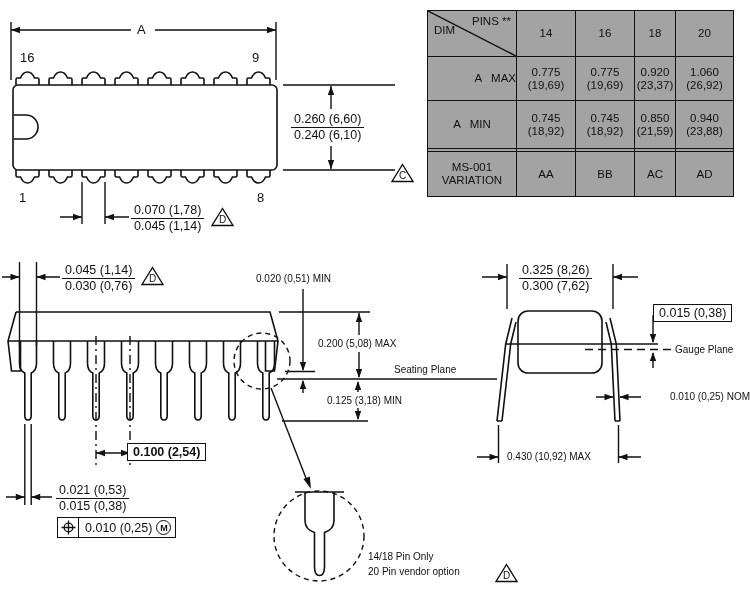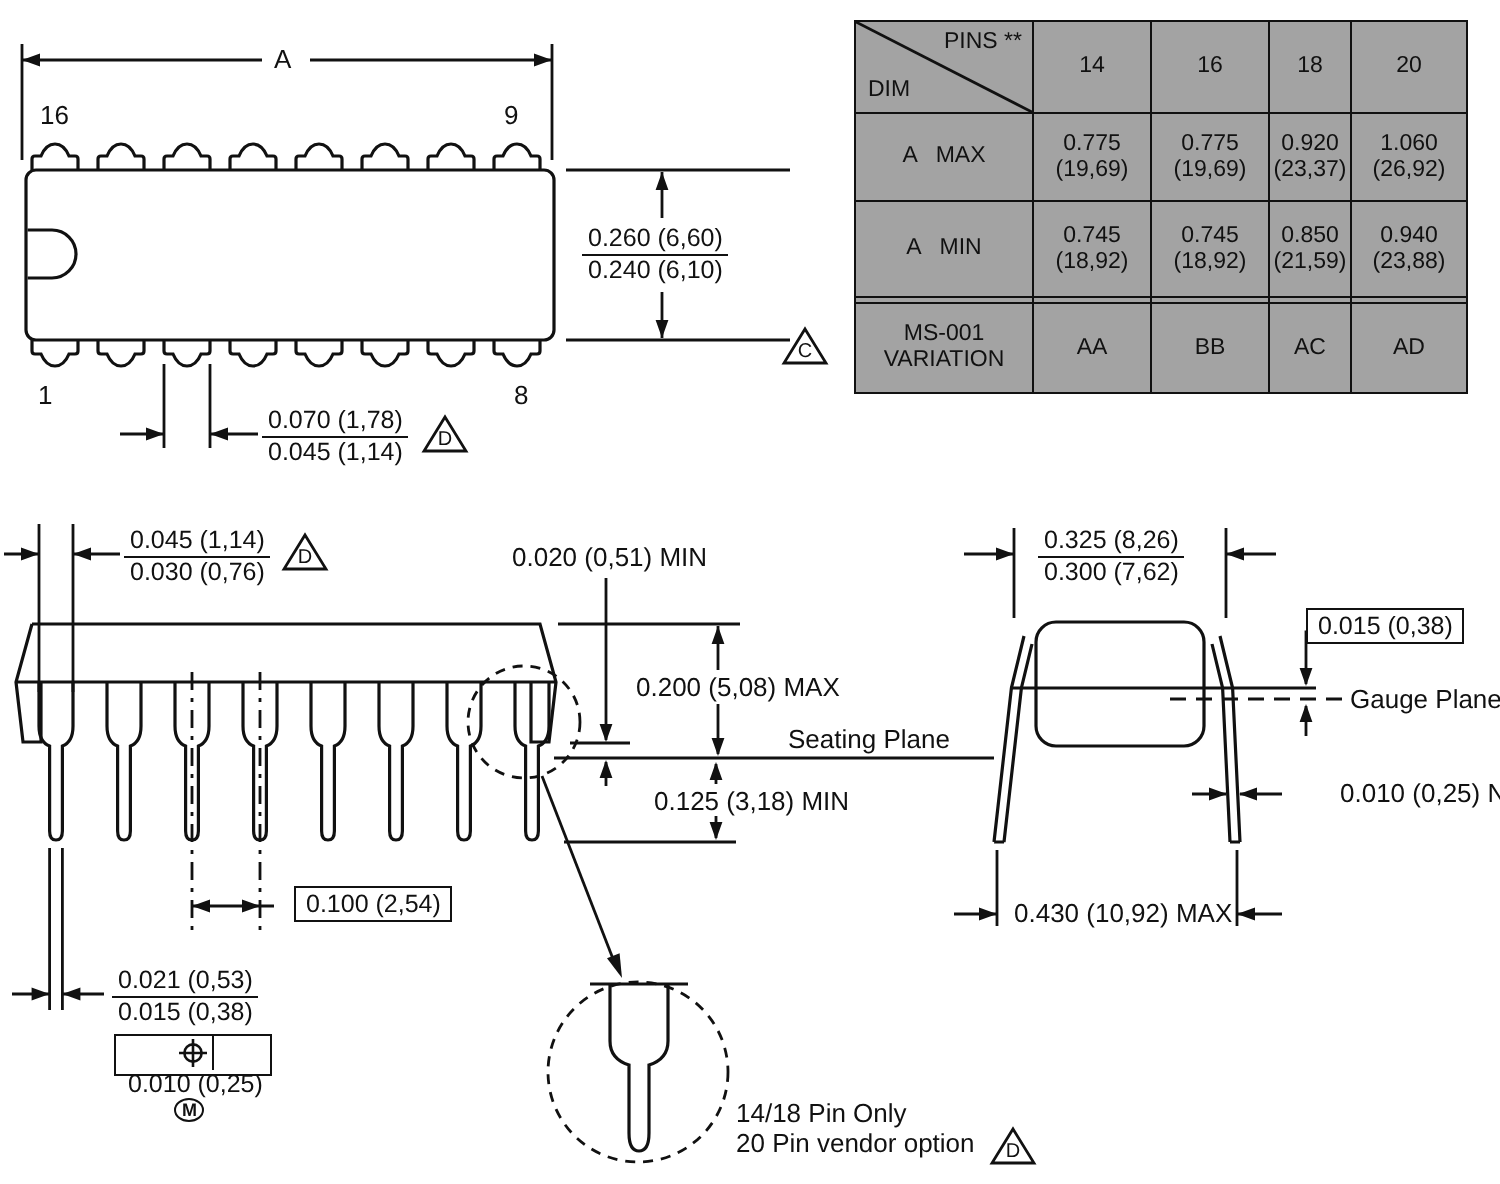--- a/index.html
+++ b/index.html
@@ -5,44 +5,44 @@
   html,body{margin:0;padding:0;background:#fff;}
   #stage{position:relative;width:750px;height:592px;background:#fff;overflow:hidden;
          font-family:"Liberation Sans","DejaVu Sans",sans-serif;color:#111;}
   #linework{position:absolute;left:0;top:0;}
   .ln{fill:none;stroke:#111;stroke-width:1.6;}
   .lnthin{fill:none;stroke:#111;stroke-width:1.4;}
   .ar{fill:#111;stroke:none;}
   .dash{stroke-dasharray:5 4;}
   .cdash{stroke-dasharray:9 4 2 4;}
   .gdash{stroke-dasharray:8 5;}
-  .lbl{position:absolute;font-size:13px;line-height:13px;white-space:nowrap;}
+  .lbl{position:absolute;font-size:10px;line-height:13px;white-space:nowrap;}
   .big{font-size:13px;}
   .frac{position:absolute;text-align:center;font-size:12.5px;line-height:13px;white-space:nowrap;}
   .frac .num{border-bottom:1.6px solid #111;padding:0 3px 1px 3px;}
   .frac .den{padding-top:1px;}
   .boxdim{position:absolute;border:1.7px solid #111;background:#fff;padding:1px 5px;
           font-size:12.5px;line-height:14px;white-space:nowrap;}
-  .fcf{position:absolute;display:flex;align-items:center;border:1.7px solid #111;background:#fff;height:19px;flex-direction:column;}
+  .fcf{position:absolute;display:flex;align-items:center;border:1.7px solid #111;background:#fff;height:19px;}
   .fcf .sym{display:flex;align-items:center;justify-content:center;width:20px;height:100%;
             border-right:1.7px solid #111;}
   .fcf .tol{padding:0 4px 0 6px;font-size:12.5px;white-space:nowrap;}
   .mcircle{display:inline-flex;align-items:center;justify-content:center;width:13px;height:13px;
            border:1.3px solid #111;border-radius:50%;font-size:9px;font-weight:bold;margin-right:4px;}
   .notetri{position:absolute;}
   .notetri text{font-size:10px;font-family:"Liberation Sans",sans-serif;fill:#111;}
   
   #pintable{position:absolute;left:427px;top:10px;border-collapse:collapse;background:#a3a3a3;}
   #pintable td{border:1.8px solid #111;text-align:center;vertical-align:middle;
                font-size:11.5px;line-height:13px;padding:0;}
   #pintable td.val{white-space:pre-line;}
   #pintable tr.sep td{height:2px;padding:0;}
   td.corner{position:relative;}
   .corner-top{position:absolute;top:4px;right:5px;font-size:11.5px;}
-  .corner-bottom{position:absolute;bottom:4px;left:6px;font-size:11.5px;}
+  .corner-bottom{position:absolute;bottom:19px;left:6px;font-size:11.5px;}
 </style>
 </head>
 <body>
 
 <div id="stage">
 
   <svg id="linework" width="750" height="592" viewBox="0 0 750 592">
     <defs>
       <path id="pintop" d="M16,85 V79.5 Q16,78 17.5,78 H20.5 Q23,72 27.5,72 Q32,72 34.5,78 H37.5 Q39,78 39,79.5 V85"></path>
       <path id="pinbot" d="M16,170 V175.5 Q16,177 17.5,177 H20.5 Q23,183 27.5,183 Q32,183 34.5,177 H37.5 Q39,177 39,175.5 V170"></path>
@@ -162,21 +162,21 @@
   <div class="lbl" style="left:256px;top:272px;">0.020 (0,51) MIN</div>
   <div class="lbl" style="left:318px;top:337px;">0.200 (5,08) MAX</div>
   <div class="lbl" style="left:394px;top:363px;">Seating Plane</div>
   <div class="lbl" style="left:327px;top:394px;">0.125 (3,18) MIN</div>
   <div class="lbl" style="left:675px;top:343px;">Gauge Plane</div>
   <div class="lbl" style="left:645px;top:390px;margin-left:25px;">0.010 (0,25) NOM</div>
   <div class="lbl" style="left:507px;top:450px;">0.430 (10,92) MAX</div>
   <div class="lbl" style="left:368px;top:550px;">14/18 Pin Only</div>
   <div class="lbl" style="left:368px;top:565px;">20 Pin vendor option</div>
 
-  <div class="boxdim" style="left:147px;top:443px;">0.100 (2,54)</div>
+  <div class="boxdim" style="left:127px;top:443px;font-weight:bold;">0.100 (2,54)</div>
   <div class="boxdim" style="left:653px;top:304px;">0.015 (0,38)</div>
 
   <div class="fcf" style="left:57px;top:517px;">
     <span class="sym">
       <svg width="17" height="17" viewBox="0 0 17 17">
         <circle cx="8.5" cy="8.5" r="4.3" fill="none" stroke="#111" stroke-width="1.3"></circle>
         <path d="M8.5,1.5 V15.5 M1.5,8.5 H15.5" fill="none" stroke="#111" stroke-width="1.3"></path>
       </svg>
     </span>
     <span class="tol">0.010 (0,25)</span>
@@ -209,21 +209,21 @@
         </svg>
         <span class="corner-top">PINS **</span>
         <span class="corner-bottom">DIM</span>
       </td>
       <td style="width:58px;margin-left:33px;">14</td>
       <td style="width:58px;">16</td>
       <td style="width:40px;">18</td>
       <td style="width:57px;">20</td>
     </tr>
     <tr>
-      <td style="height:43px;white-space:pre;">A   MAX</td>
+      <td style="height:43px;white-space:pre;text-align:right;">A   MAX</td>
       <td class="val">0.775
 (19,69)</td>
       <td class="val">0.775
 (19,69)</td>
       <td class="val">0.920
 (23,37)</td>
       <td class="val">1.060
 (26,92)</td>
     </tr>
     <tr>

